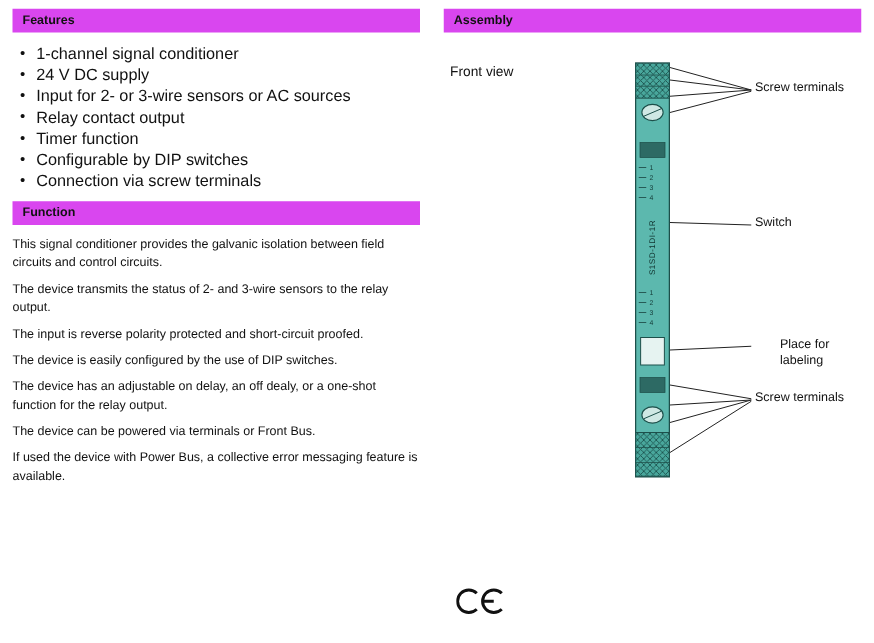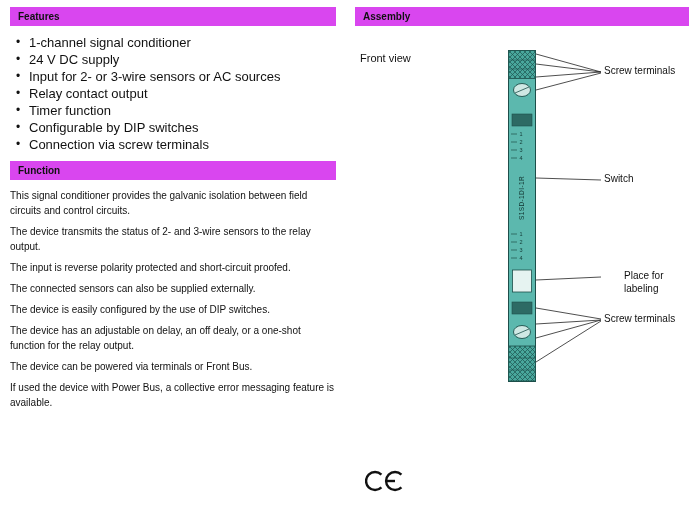--- a/index.html
+++ b/index.html
@@ -66,21 +66,20 @@
       <li>Connection via screw terminals</li>
     </ul>
 
     <div class="section-header">
       <span>Function</span>
     </div>
     <div class="body-text">
       <p>This signal conditioner provides the galvanic isolation between field circuits and control circuits.</p>
       <p>The device transmits the status of 2- and 3-wire sensors to the relay output.</p>
       <p>The input is reverse polarity protected and short-circuit proofed.</p>
-      <p>The connected sensors can also be supplied externally.</p>
       <p>The device is easily configured by the use of DIP switches.</p>
       <p>The device has an adjustable on delay, an off dealy, or a one-shot function for the relay output.</p>
       <p>The device can be powered via terminals or Front Bus.</p>
       <p>If used the device with Power Bus, a collective error messaging feature is available.</p>
     </div>
   </div>
 
   <div class="col-right">
     <div class="section-header">
       <span>Assembly</span>

